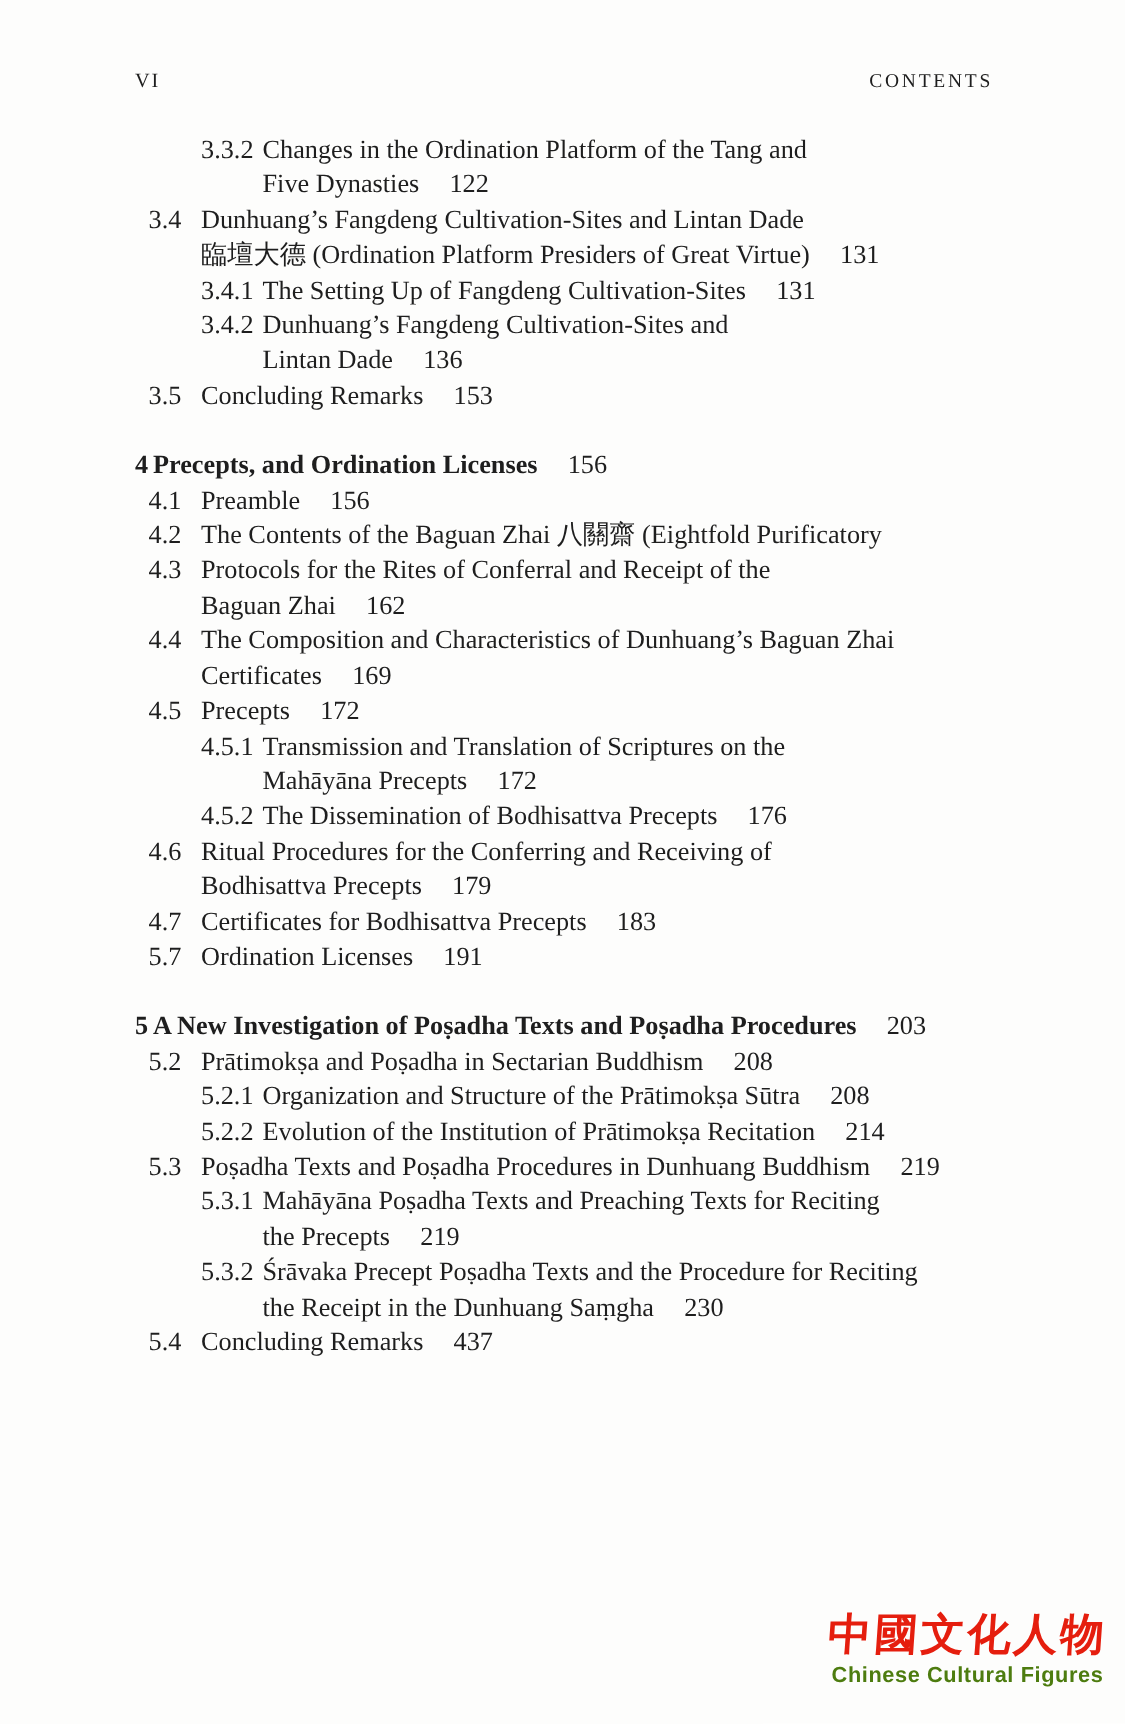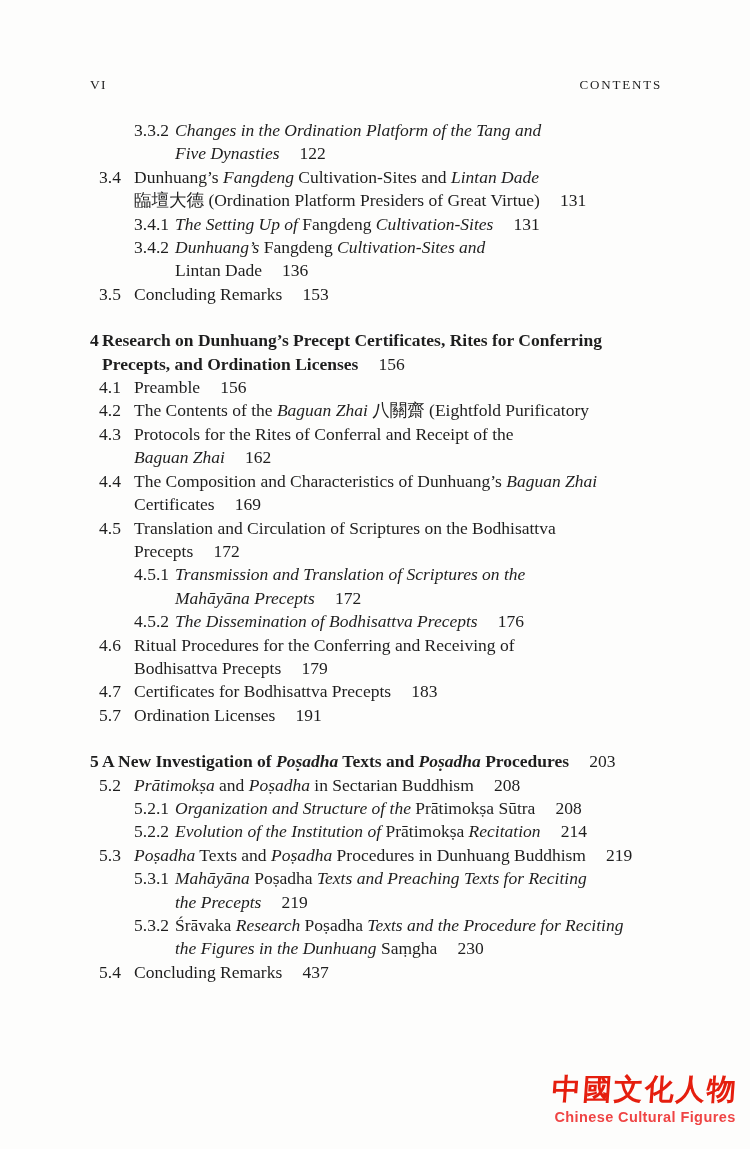--- a/index.html
+++ b/index.html
@@ -13,21 +13,21 @@
     position: relative;
     overflow: hidden;
     font-family: "Liberation Serif", "DejaVu Serif", serif;
     color: #1e1e1e;
     background: #fdfdfc;
   }
   .page {
     position: absolute;
     inset: 0;
     box-sizing: border-box;
-    padding: 77px 88px 0 90px;
+    padding: 46px 88px 0 90px;
     overflow: hidden;
   }
   
   .pagehead {
     display: flex;
     justify-content: space-between;
     align-items: baseline;
     font-size: 13.5px;
     margin-bottom: 26px;
   }
@@ -56,21 +56,21 @@
     flex: 1;
     min-width: 0;
   }
   .ln { white-space: nowrap; }
   .lv1 { font-weight: 700; margin-top: 23px; }
   .lv1 .num { width: 12px; }
   .lv2 { padding-left: 9px; }
   .lv2 .num { width: 35px; }
   .lv3 { padding-left: 44px; }
   .lv3 .num { width: 41px; }
-  .it { font-style: italic; }
+  .it { }
   .rm { font-style: normal; }
   .pg {
     margin-left: 1.15em;
     font-weight: 400;
     font-style: normal;
     font-variant-numeric: oldstyle-nums;
   }
   
   .watermark {
     position: absolute;
@@ -141,21 +141,20 @@
       </div>
       <div class="entry lv2">
         <span class="num">3.5</span>
         <div class="txt">
           <div class="ln"><span class="rm">Concluding Remarks</span><span class="pg">153</span></div>
         </div>
       </div>
       <div class="entry lv1 chapter">
         <span class="num">4</span>
         <div class="txt">
-          <div class="ln"><span class="rm">Research on Dunhuang’s Precept Certificates, Rites for Conferring</span></div>
           <div class="ln"><span class="rm">Precepts, and Ordination Licenses</span><span class="pg">156</span></div>
         </div>
       </div>
       <div class="entry lv2">
         <span class="num">4.1</span>
         <div class="txt">
           <div class="ln"><span class="rm">Preamble</span><span class="pg">156</span></div>
         </div>
       </div>
       <div class="entry lv2">
@@ -174,21 +173,20 @@
       <div class="entry lv2">
         <span class="num">4.4</span>
         <div class="txt">
           <div class="ln"><span class="rm">The Composition and Characteristics of Dunhuang’s </span><span class="it">Baguan Zhai</span></div>
           <div class="ln"><span class="rm">Certificates</span><span class="pg">169</span></div>
         </div>
       </div>
       <div class="entry lv2">
         <span class="num">4.5</span>
         <div class="txt">
-          <div class="ln"><span class="rm">Translation and Circulation of Scriptures on the Bodhisattva</span></div>
           <div class="ln"><span class="rm">Precepts</span><span class="pg">172</span></div>
         </div>
       </div>
       <div class="entry lv3">
         <span class="num">4.5.1</span>
         <div class="txt">
           <div class="ln"><span class="it">Transmission and Translation of Scriptures on the</span></div>
           <div class="ln"><span class="it">Mahāyāna Precepts</span><span class="pg">172</span></div>
         </div>
       </div>
@@ -250,30 +248,30 @@
       <div class="entry lv3">
         <span class="num">5.3.1</span>
         <div class="txt">
           <div class="ln"><span class="it">Mahāyāna</span><span class="rm"> Poṣadha </span><span class="it">Texts and Preaching Texts for Reciting</span></div>
           <div class="ln"><span class="it">the Precepts</span><span class="pg">219</span></div>
         </div>
       </div>
       <div class="entry lv3">
         <span class="num">5.3.2</span>
         <div class="txt">
-          <div class="ln"><span class="rm">Śrāvaka </span><span class="it">Research</span><span class="rm"> Poṣadha </span><span class="it">Texts and the Procedure for Reciting</span></div>
-          <div class="ln"><span class="it">the Figures in the Dunhuang</span><span class="rm"> Saṃgha</span><span class="pg">230</span></div>
+          <div class="ln"><span class="rm">Śrāvaka </span><span class="it">Precept</span><span class="rm"> Poṣadha </span><span class="it">Texts and the Procedure for Reciting</span></div>
+          <div class="ln"><span class="it">the Receipt in the Dunhuang</span><span class="rm"> Saṃgha</span><span class="pg">230</span></div>
         </div>
       </div>
       <div class="entry lv2">
         <span class="num">5.4</span>
         <div class="txt">
           <div class="ln"><span class="rm">Concluding Remarks</span><span class="pg">437</span></div>
         </div>
       </div>
     </div>
 
   <div class="watermark">
     <span class="wm-cjk" style="color: rgb(229, 30, 14);">中國文化人物</span>
-    <span class="wm-latin" style="color: #ef4444;">Chinese Cultural Figures</span>
+    <span class="wm-latin" style="color: #4d7c0f;">Chinese Cultural Figures</span>
   </div>
 
 </div>
 
 </body></html>

